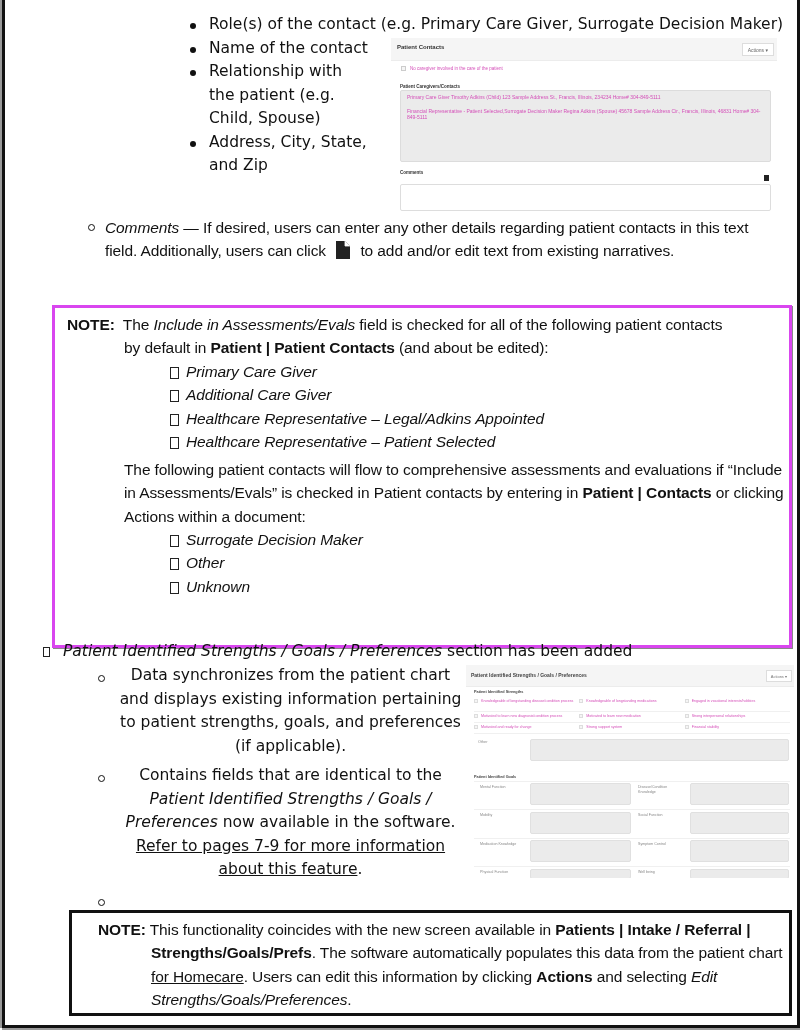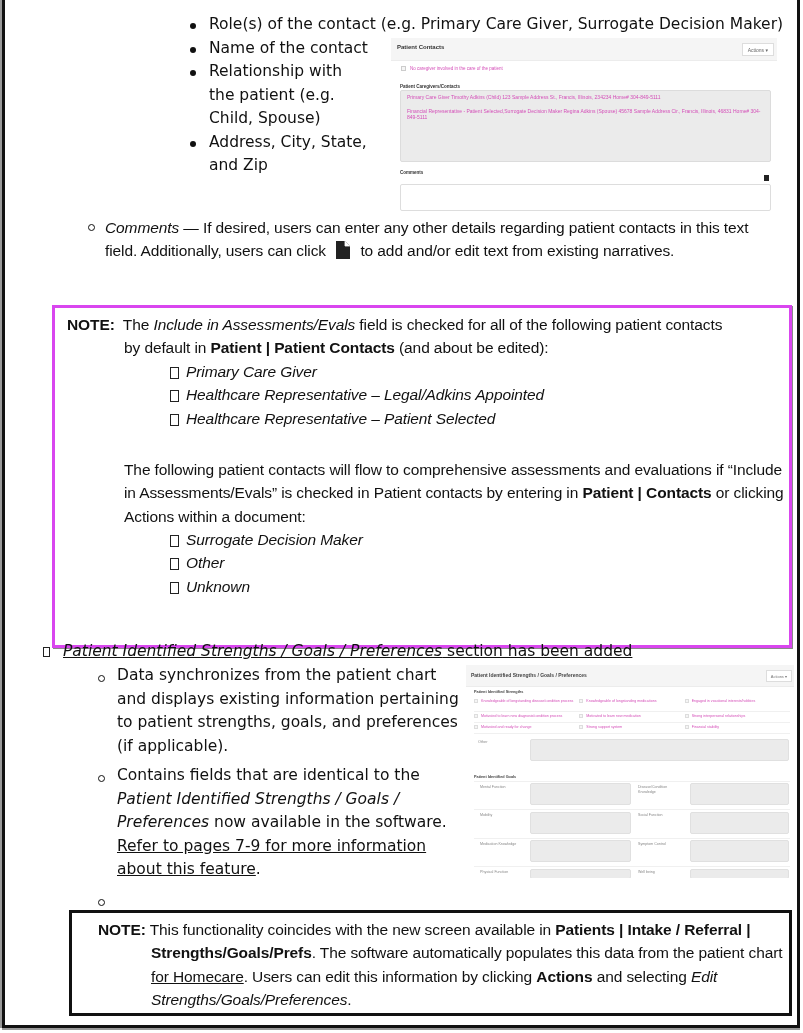--- a/index.html
+++ b/index.html
@@ -47,24 +47,24 @@
   .sq-list { list-style: none; font-style: italic; }
   .sq-list li { position: relative; padding-left: 16px; }
   .sq-list li::before { content: ""; position: absolute; left: 0; top: 7px; width: 7px; height: 10px; border: 1px solid #222; }
   .note1 .list1 { position: absolute; left: 115px; top: 52px; }
   .note1 .p2 { position: absolute; left: 69px; top: 150px; width: 660px; }
   .note1 .list2 { position: absolute; left: 115px; top: 220px; }
 
   
   .sec-head { position: absolute; left: 43px; top: 640px; }
   .sec-head .sq { position: absolute; left: 0; top: 7px; width: 7px; height: 10px; border: 1px solid #222; }
-  .sec-head .txt { position: absolute; left: 20px; top: 0; white-space: nowrap; text-decoration: underline; }
+  .sec-head .txt { position: absolute; left: 20px; top: 0; white-space: nowrap; }
 
   .sub-list { position: absolute; left: 96px; top: 664px; width: 368px; }
-  .sub-item { position: relative; padding-left: 21px; margin-bottom: 6px; }
+  .sub-item { position: relative; padding-left: 21px; margin-bottom: 6px; text-align: center; }
   .sub-item .o { position: absolute; left: 2px; top: 11px; width: 7px; height: 7px; border: 1px solid #111; border-radius: 50%; }
 
   
   .shot2 { position: absolute; left: 466px; top: 665px; width: 328px; height: 213px; background: #fff; overflow: hidden; font-family: "Liberation Sans", sans-serif; }
   .shot2 .hdr { height: 22px; background: #f5f5f5; border-bottom: 1px solid #ececec; position: relative; }
   .shot2 .hdr-title { position: absolute; left: 5px; top: 7px; font-size: 5px; font-weight: bold; color: #444; }
   .shot2 .actions { position: absolute; right: 2px; top: 5px; height: 12px; padding: 0 4px; border: 1px solid #ddd; background: #fff; font-size: 4px; line-height: 11px; color: #777; }
   .shot2 .lbl { position: absolute; left: 8px; font-size: 3.8px; font-weight: bold; color: #444; }
   .shot2 .grid { position: absolute; left: 8px; top: 32px; width: 316px; }
   .shot2 .row { display: flex; border-bottom: 1px solid #f0f0f0; height: 11px; align-items: flex-start; }
@@ -123,20 +123,21 @@
 </div>
 
 <div class="note1 cond">
   <div class="p1">
     <span class="note-label">NOTE:</span>&nbsp;
     <span>The </span><i>Include in Assessments/Evals</i><span> field is checked for all of the following patient contacts</span>
     <div class="indent"><span>by default in </span><b>Patient | Patient Contacts</b><span> (and about be edited):</span></div>
   </div>
   <ul class="sq-list list1">
     <li>Primary Care Giver</li>
+    <li>Additional Care Giver</li>
     <li>Healthcare Representative – Legal/Adkins Appointed</li>
     <li>Healthcare Representative – Patient Selected</li>
   </ul>
   <div class="p2">
     <span>The following patient contacts will flow to comprehensive assessments and evaluations if “Include in Assessments/Evals” is checked in Patient contacts by entering in </span><b>Patient | Contacts</b><span> or clicking Actions within a document:</span>
   </div>
   <ul class="sq-list list2">
     <li>Surrogate Decision Maker</li>
     <li>Other</li>
     <li>Unknown</li>

